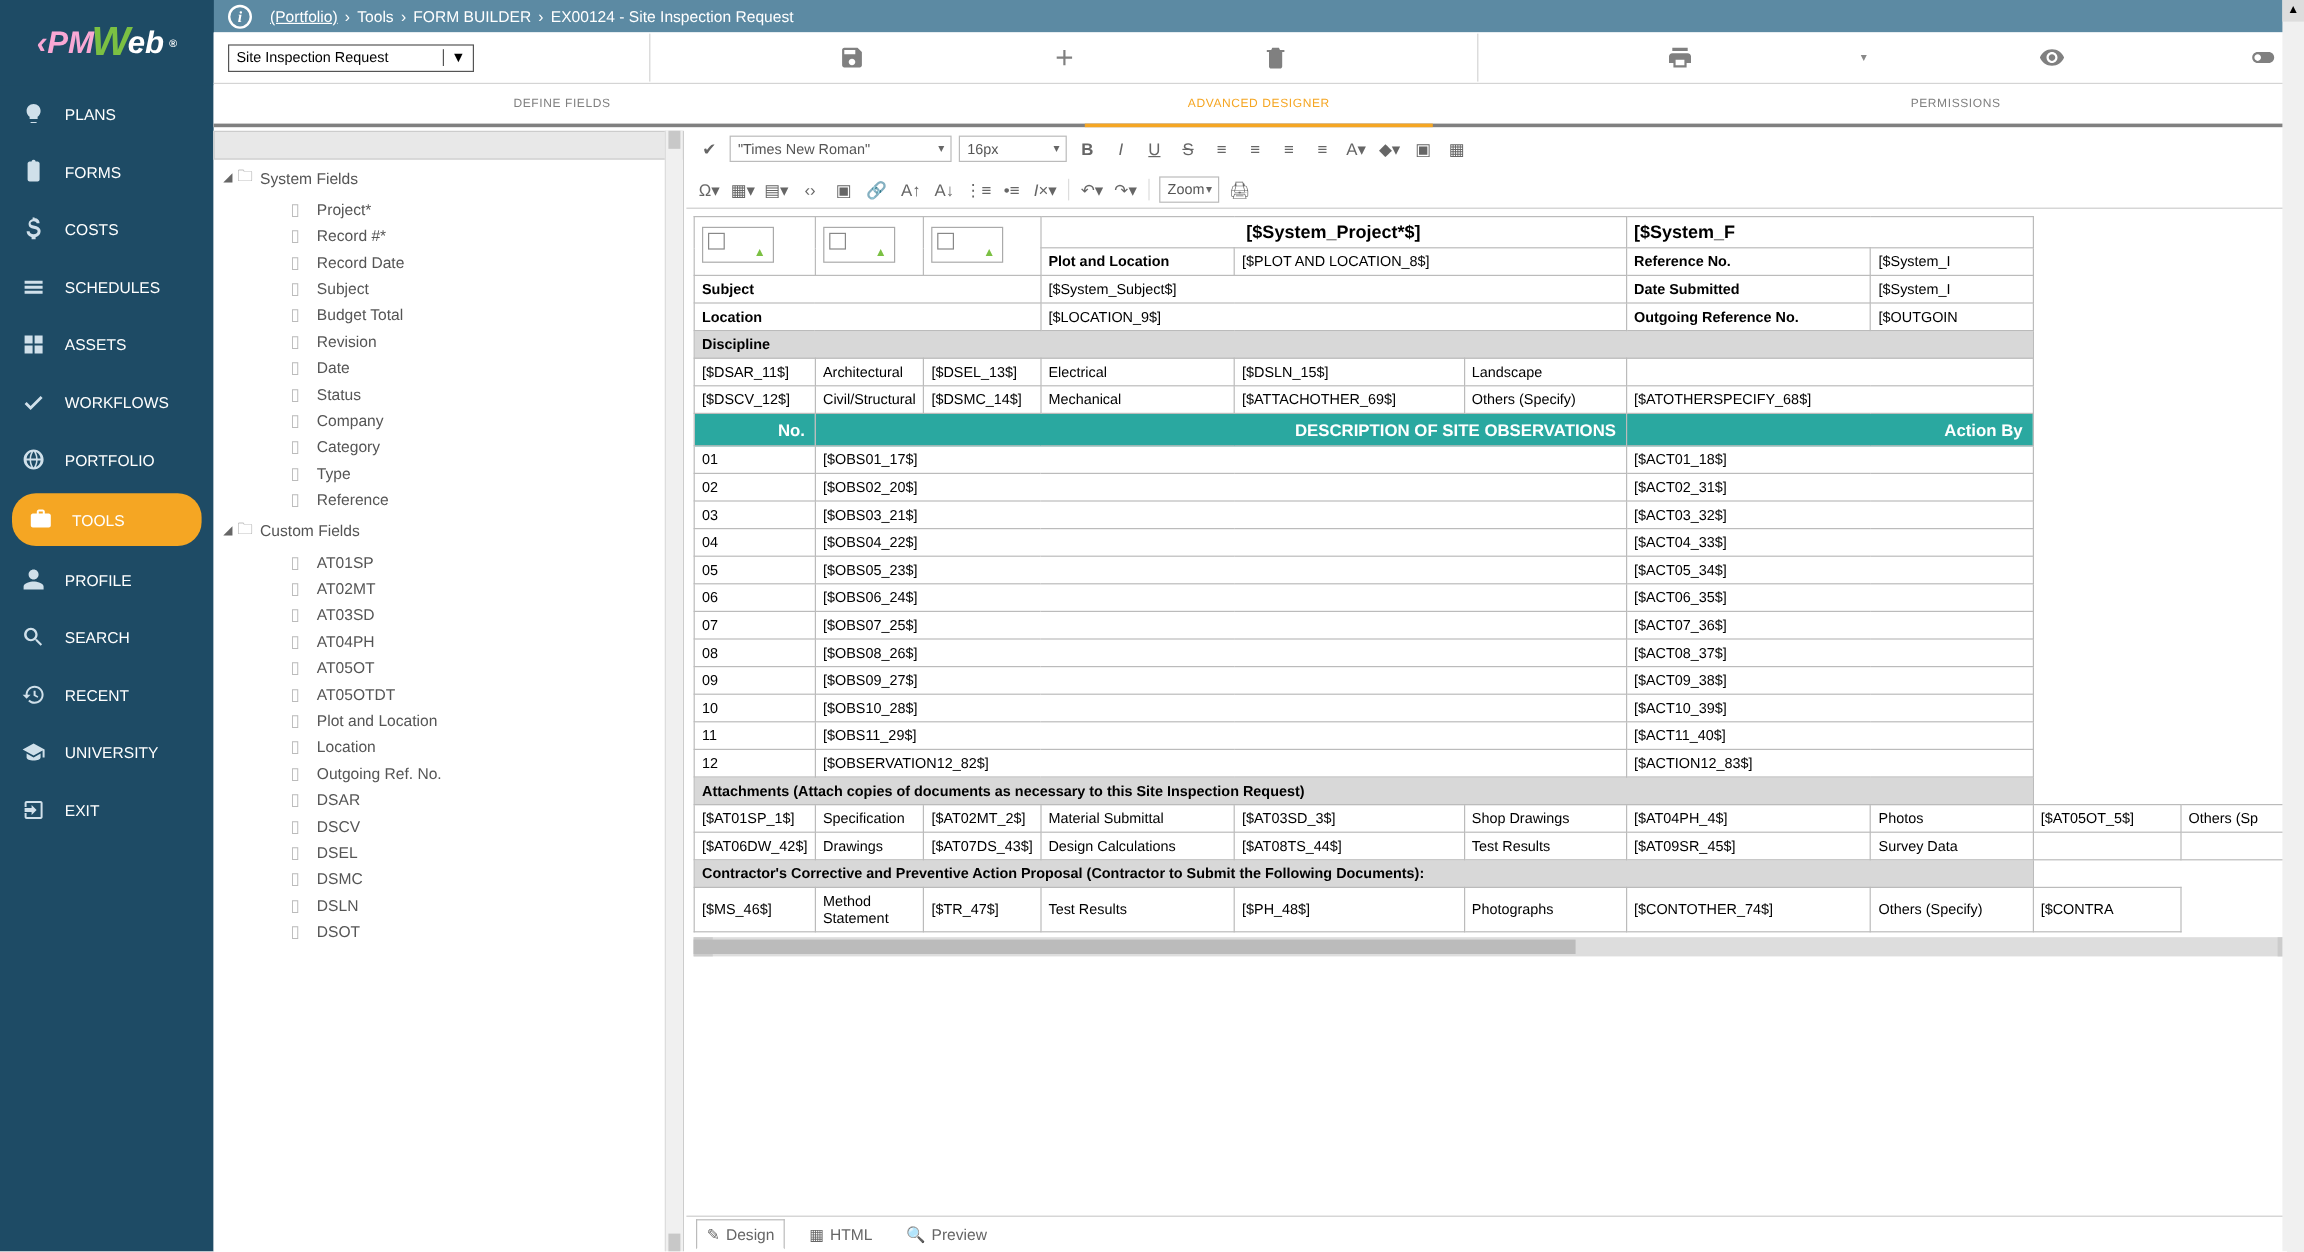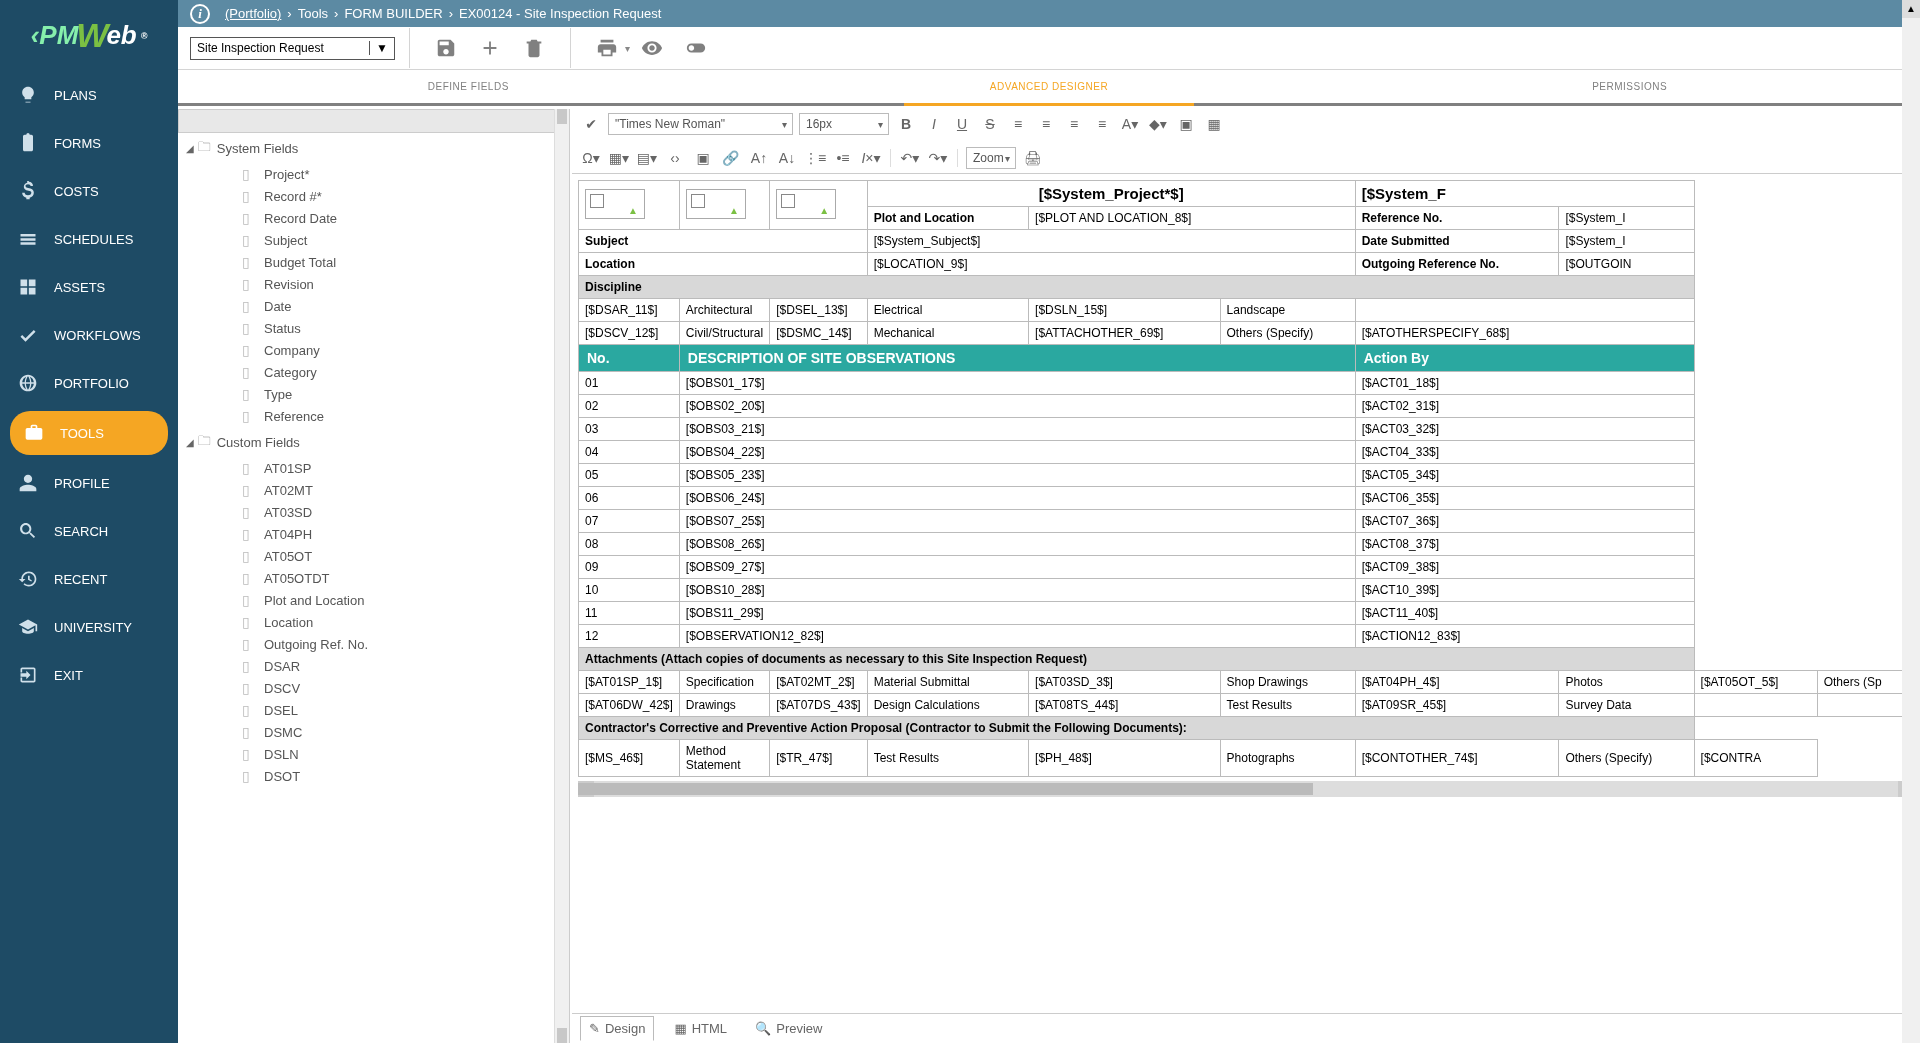--- a/index.html
+++ b/index.html
@@ -7,32 +7,32 @@
 
 
 .top-header { height:27px; background:#5c8aa3; display:flex; align-items:center; padding-left:190px; color:#fff; font-size:13px; }
 .top-header .info-icon { width:20px; height:20px; border:2px solid #fff; border-radius:50%; display:flex; align-items:center; justify-content:center; font-style:italic; font-weight:bold; font-family:Georgia,serif; margin-right:15px; }
 .top-header a { color:#fff; text-decoration:underline; }
 .top-header .crumb-sep { margin:0 6px; }
 
 
 .sidebar { position:absolute; left:0; top:0; width:178px; height:100%; background:#1e4b65; color:#fff; }
 .logo { height:71px; background:#1e4b65; display:flex; align-items:center; justify-content:center; font-size:26px; font-weight:700; font-style:italic; color:#fff; }
-.logo .pm { color:#86efac; }
+.logo .pm { color:#f9a8d4; }
 .logo .w { color:#7bc043; font-size:34px; margin:0 -2px; }
 .logo .eb { color:#fff; }
 .logo .tm { font-size:9px; vertical-align:super; margin-left:4px; }
 .nav-item { display:flex; align-items:center; padding:12px 16px; font-size:13px; cursor:pointer; }
 .nav-item .nav-icon { width:24px; height:24px; margin-right:14px; display:flex; align-items:center; justify-content:center; }
 .nav-item.active { background:#f5a623; border-radius:20px; margin:4px 10px; padding:10px 12px; }
 .nav-icon svg { width:20px; height:20px; fill:#d0e0ea; }
 .nav-item.active svg { fill:#fff; }
 
 
-.toolbar-row { position:absolute; left:178px; top:27px; right:0; height:43px; background:#fff; border-bottom:1px solid #d4d4d4; display:flex; align-items:center; padding:0 12px; }
+.toolbar-row { position:absolute; left:178px; top:27px; right:0; height:43px; background:#fff; border-bottom:1px solid #d4d4d4; display:flex; align-items:center; padding:0 12px;justify-content:space-between; }
 .type-dropdown { width:205px; height:23px; border:1px solid #555; font-size:12px; padding:0 6px; display:flex; align-items:center; justify-content:space-between; cursor:pointer; }
 .type-dropdown .dd-arrow { border-left:1px solid #555; padding-left:6px; }
 .tool-sep { width:1px; height:40px; background:#d4d4d4; margin:0 14px; }
 .tool-btn { width:32px; height:32px; display:flex; align-items:center; justify-content:center; margin:0 6px; cursor:pointer; color:#808080; }
 .tool-btn svg { width:22px; height:22px; fill:#808080; }
 
 
 .tab-row { position:absolute; left:178px; top:70px; right:0; height:36px; background:#fff; border-bottom:3px solid #808080; display:flex; }
 .tab { flex:1; display:flex; align-items:center; justify-content:center; font-size:10px; letter-spacing:.5px; color:#808080; cursor:pointer; position:relative; }
 .tab.active { color:#f5a623; }
@@ -61,21 +61,21 @@
 .rt-btn { width:22px; height:22px; display:inline-flex; align-items:center; justify-content:center; cursor:pointer; color:#666; font-size:14px;}
 .rt-sep { width:1px; height:18px; background:#ddd; margin:0 2px; }
 
 .canvas-wrap { flex:1; overflow:auto; position:relative; padding:6px; }
 .canvas-inner { min-width:1200px; }
 .form-table { border-collapse:collapse; width:100%; font-size:12px; }
 .form-table td, .form-table th { border:1px solid #bbb; padding:4px 6px; text-align:left; vertical-align:middle; }
 .form-table .hdr-token { font-weight:700; font-size:15px; }
 .form-table .label-cell { font-weight:700; }
 .sect-gray td { background:#d8d8d8; font-weight:700; }
-.teal-row th { background:#2aa8a0; color:#fff; font-weight:700; font-size:14px; padding:5px 8px;}
+.teal-row th { background:#2aa8a0; color:#fff; font-weight:700; font-size:14px; padding:5px 8px;text-align:right;}
 .img-ph { width:60px; height:30px; border:1px solid #aaa; display:inline-block; position:relative; }
 .img-ph::before { content:""; position:absolute; left:4px; top:4px; width:12px; height:12px; border:1px solid #888; }
 .img-ph::after { content:"▲"; position:absolute; right:6px; bottom:2px; font-size:10px; color:#7bc043; }
 
 .hscroll { height:16px; background:#ddd; position:relative; margin-top:4px;}
 .hscroll .th { position:absolute; left:0; width:55%; top:2px; bottom:2px; background:#bbb; }
 .hscroll .ar { position:absolute; top:0; bottom:0; width:16px; background:#ccc; display:flex; align-items:center; justify-content:center; font-size:10px;}
 .hscroll .ar.l { left:0 } .hscroll .ar.r { right:0 }
 
 .view-tabs { height:30px; border-top:1px solid #ccc; display:flex; align-items:center; padding:0 8px; gap:12px; background:#fff;}

